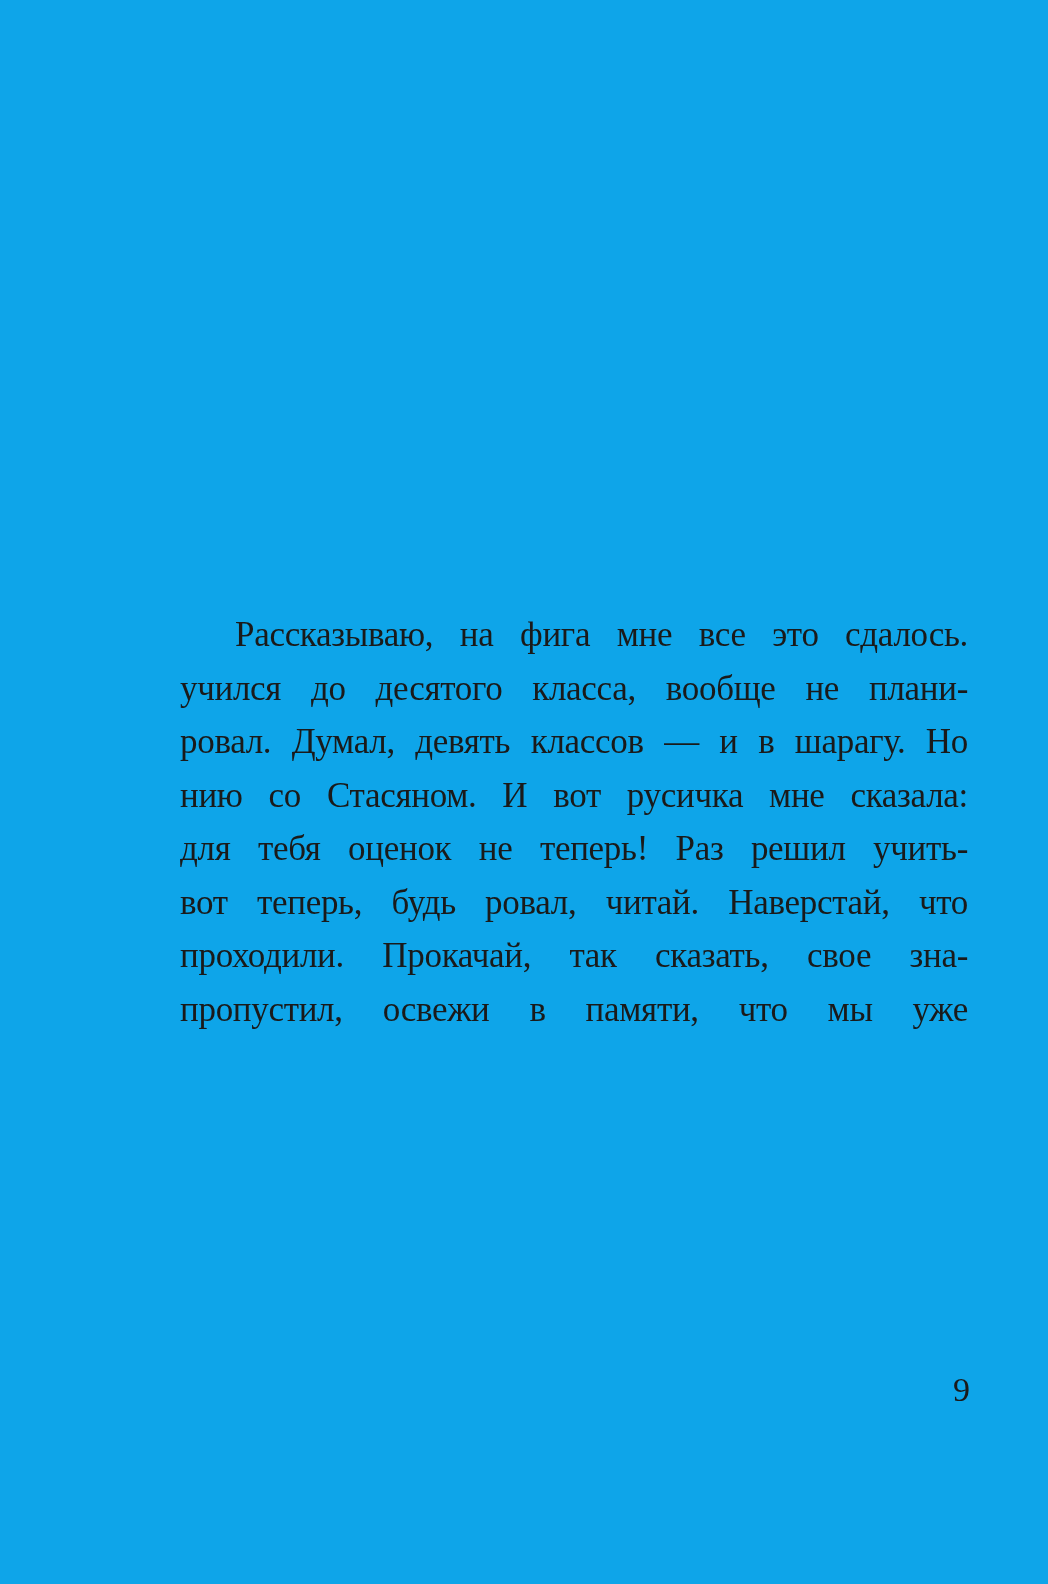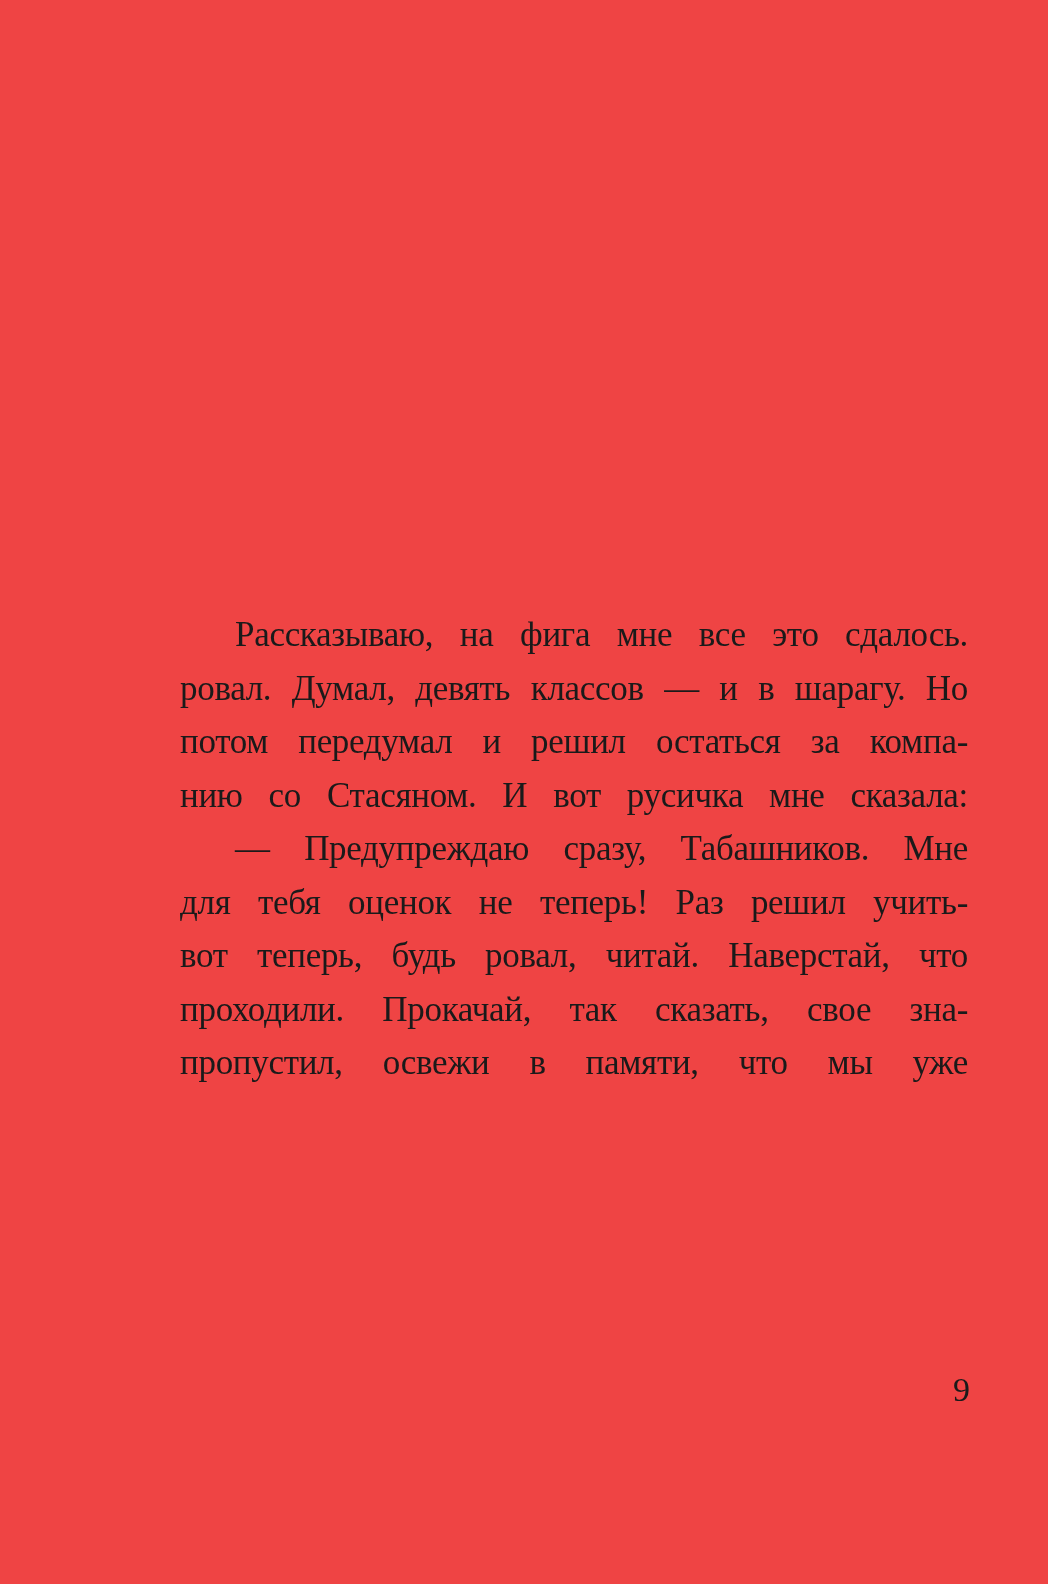--- a/index.html
+++ b/index.html
@@ -13,21 +13,21 @@
       position: relative;
       overflow: hidden;
       font-family: "Liberation Serif", "DejaVu Serif", serif;
       color: #1a1a1a;
     }
     .page {
       position: absolute;
       left: 0; top: 0;
       width: 1048px;
       height: 1584px;
-      background: #ef4444;
+      background: #0ea5e9;
     }
     .text-block {
       position: absolute;
       left: 180px;
       top: 608px;
       width: 788px;
     }
     .line {
       display: block;
       height: 53.5px;
@@ -51,23 +51,22 @@
       line-height: 40px;
       color: #1a1a1a;
     }
   </style>
 </head>
 <body>
 
 <div class="page">
   <div class="text-block">
     <span class="line indent">Рассказываю, на фига мне все это сдалось.</span>
+    <span class="line">учился до десятого класса, вообще не плани-</span>
     <span class="line">ровал. Думал, девять классов — и в шарагу. Но</span>
-    <span class="line">потом передумал и решил остаться за компа-</span>
     <span class="line">нию со Стасяном. И вот русичка мне сказала:</span>
-    <span class="line indent">— Предупреждаю сразу, Табашников. Мне</span>
     <span class="line">для тебя оценок не теперь! Раз решил учить-</span>
     <span class="line">вот теперь, будь ровал, читай. Наверстай, что</span>
     <span class="line">проходили. Прокачай, так сказать, свое зна-</span>
     <span class="line">пропустил, освежи в памяти, что мы уже</span>
   </div>
   <div class="page-number">9</div>
 </div>
 
 </body></html>

